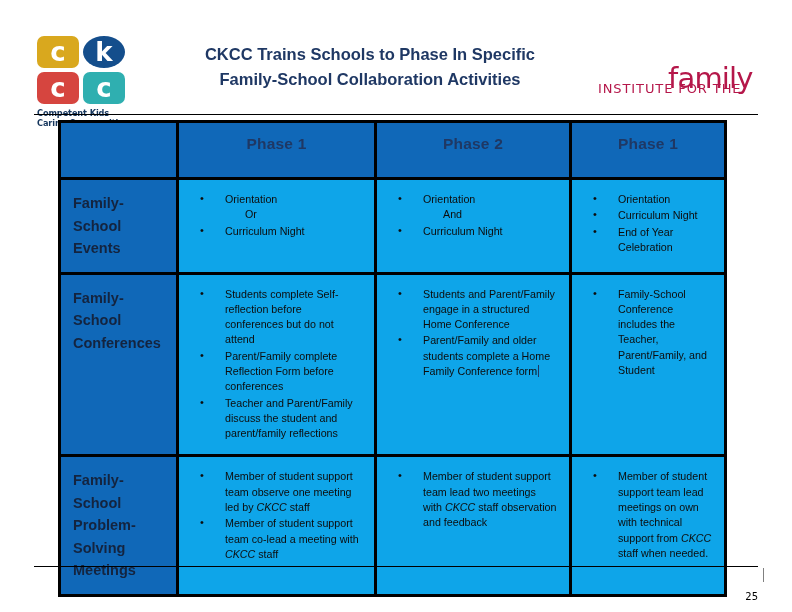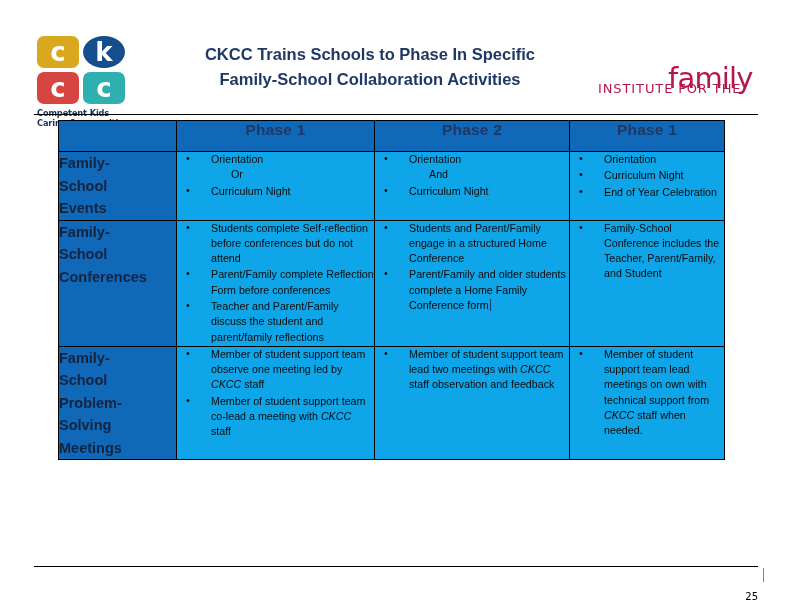--- a/index.html
+++ b/index.html
@@ -120,22 +120,22 @@
   #phase-table {
     position: absolute;
     left: 58px;
     top: 120px;
     width: 666px;
     border-collapse: collapse;
     table-layout: fixed;
   }
   #phase-table td, #phase-table th {
     vertical-align: top;
-    border: 1px solid #000000;
-    padding: 0;
+    border: 3px solid #000000;
+    padding: 12px;
   }
   .col-label { width: 118px; }
   .col-p1    { width: 198px; }
   .col-p2    { width: 195px; }
   .col-p3    { width: 155px; }
 
   thead th {
     background: #1068b8;
     color: #1f3864;
     font-weight: bold;

